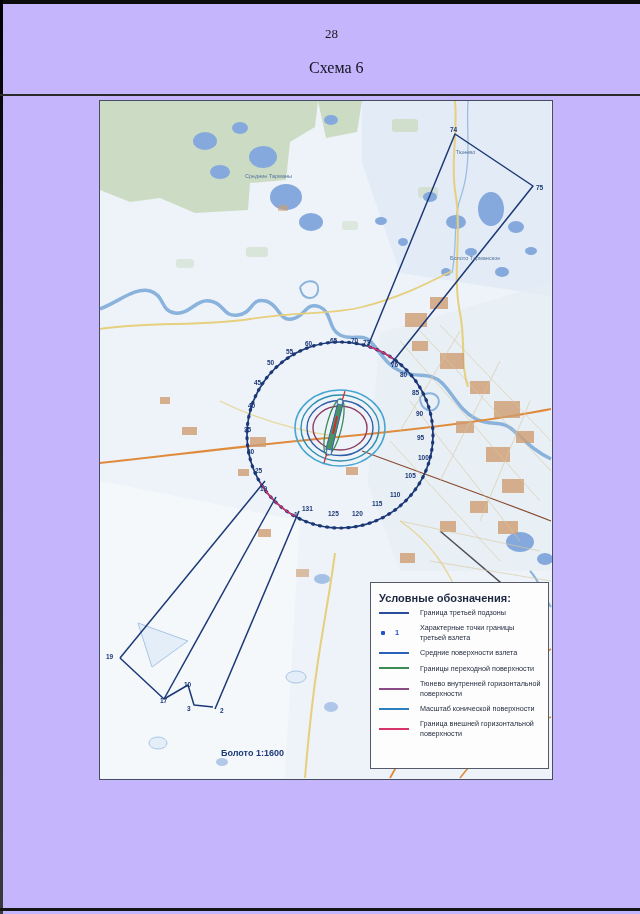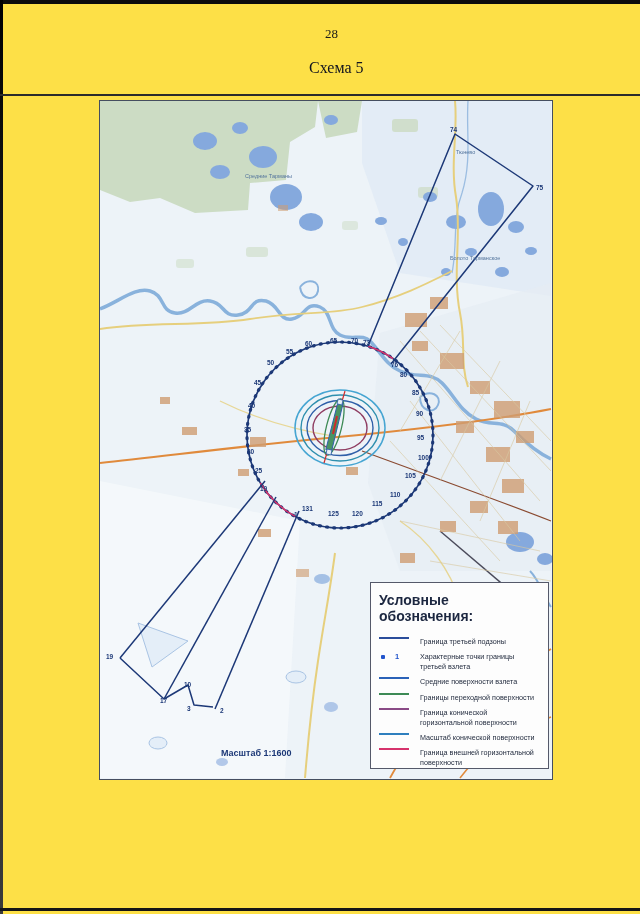--- a/index.html
+++ b/index.html
@@ -1,58 +1,58 @@
 <!DOCTYPE html>
 <html><head>
 <meta charset="utf-8">
 <style>
   html,body{margin:0;padding:0;background:#ffffff;}
-  #page{position:relative;width:640px;height:914px;background:#fde047;overflow:hidden;
+  #page{position:relative;width:640px;height:914px;background:#c4b5fd;overflow:hidden;
         font-family:"Liberation Sans",sans-serif;}
   .scan-top{position:absolute;left:0;top:0;width:640px;height:4px;background:#0c0c0c;}
   .scan-bottom{position:absolute;left:0;top:908px;width:640px;height:3px;background:#151515;}
   .scan-left{position:absolute;left:0;top:0;width:3px;height:914px;
              background:linear-gradient(#000 0%,#222 40%,#3a3a3a 100%);}
   .page-number{position:absolute;left:325px;top:26px;font-family:"Liberation Serif",serif;
                font-size:13px;color:#1a1a1a;}
   .scheme-title{position:absolute;left:309px;top:59px;font-family:"Liberation Serif",serif;
                 font-size:16px;color:#11131f;}
   .title-rule{position:absolute;left:0;top:94px;width:640px;height:2px;background:#2b2b2b;}
   #map-frame{position:absolute;left:99px;top:100px;width:452px;height:678px;
              border:1.5px solid #454e60;background:#edf3f8;box-sizing:content-box;}
   #map-svg{display:block;}
   
   .pt{font:bold 6.5px "Liberation Sans",sans-serif;fill:#1c3877;}
   .place{font:5.5px "Liberation Sans",sans-serif;fill:#53749c;}
   
   #legend{position:absolute;left:370px;top:582px;width:179px;height:187px;
           background:#fdfdfd;border:1px solid #55596a;box-sizing:border-box;
           padding:9px 6px 4px 8px;}
-  #legend .legend-title{font-size:14px;font-weight:bold;color:#1c2740;margin-bottom:13px;}
-  .legend-item{display:flex;align-items:flex-start;margin-bottom:6.1px;}
+  #legend .legend-title{font-size:11px;font-weight:bold;color:#1c2740;margin-bottom:4px;}
+  .legend-item{display:flex;align-items:center;margin-bottom:6.1px;}
   .legend-swatch{width:32px;flex:0 0 32px;margin-right:9px;display:flex;
                  align-items:center;justify-content:flex-start;}
   .swatch-line{width:30px;height:2px;}
   .swatch-dot{width:4px;height:4px;border-radius:1px;margin-left:2px;}
   .swatch-num{font-size:7.5px;font-weight:bold;margin-left:10px;}
   .legend-label{font-size:7.2px;line-height:1.3;color:#232c3f;}
   
   #scale-label{position:absolute;left:221px;top:748px;font-size:9px;font-weight:bold;
                color:#1c3877;}
 </style>
 </head>
 <body>
 
 <div id="page">
   <div class="scan-top"></div>
   <div class="scan-left"></div>
   <div class="scan-bottom"></div>
 
   <div class="page-number">28</div>
-  <div class="scheme-title">Схема 5</div>
+  <div class="scheme-title">Схема 6</div>
   <div class="title-rule"></div>
 
   <div id="map-frame">
     <svg id="map-svg" width="452" height="678" viewBox="0 0 452 678" xmlns="http://www.w3.org/2000/svg">
 
       <g>
         <polygon points="262,0 451,0 451,195 300,172 262,62" fill="#e0eaf5" opacity="0.8"></polygon>
         <polygon points="0,380 200,420 185,677 0,677" fill="#f4f8fb" opacity="0.9"></polygon>
         <polygon points="280,232 451,182 451,470 300,470 268,382" fill="#e6edf3" opacity="0.7"></polygon>
       </g>
@@ -252,31 +252,31 @@
         <div class="legend-item">
           <span class="legend-swatch">
             <span class="swatch-line" style="background: rgb(61, 138, 85);"></span>
           </span>
           <span class="legend-label">Границы переходной поверхности</span>
         </div>
         <div class="legend-item">
           <span class="legend-swatch">
             <span class="swatch-line" style="background: rgb(138, 74, 134);"></span>
           </span>
-          <span class="legend-label">Граница конической горизонтальной поверхности</span>
+          <span class="legend-label">Тюнево внутренней горизонтальной поверхности</span>
         </div>
         <div class="legend-item">
           <span class="legend-swatch">
             <span class="swatch-line" style="background: rgb(46, 127, 190);"></span>
           </span>
           <span class="legend-label">Масштаб конической поверхности</span>
         </div>
         <div class="legend-item">
           <span class="legend-swatch">
             <span class="swatch-line" style="background: rgb(214, 51, 108);"></span>
           </span>
           <span class="legend-label">Граница внешней горизонтальной поверхности</span>
         </div>
       </div>
   </div>
 
-  <div id="scale-label">Масштаб 1:1600</div>
+  <div id="scale-label">Болото 1:1600</div>
 </div>
 
 </body></html>

